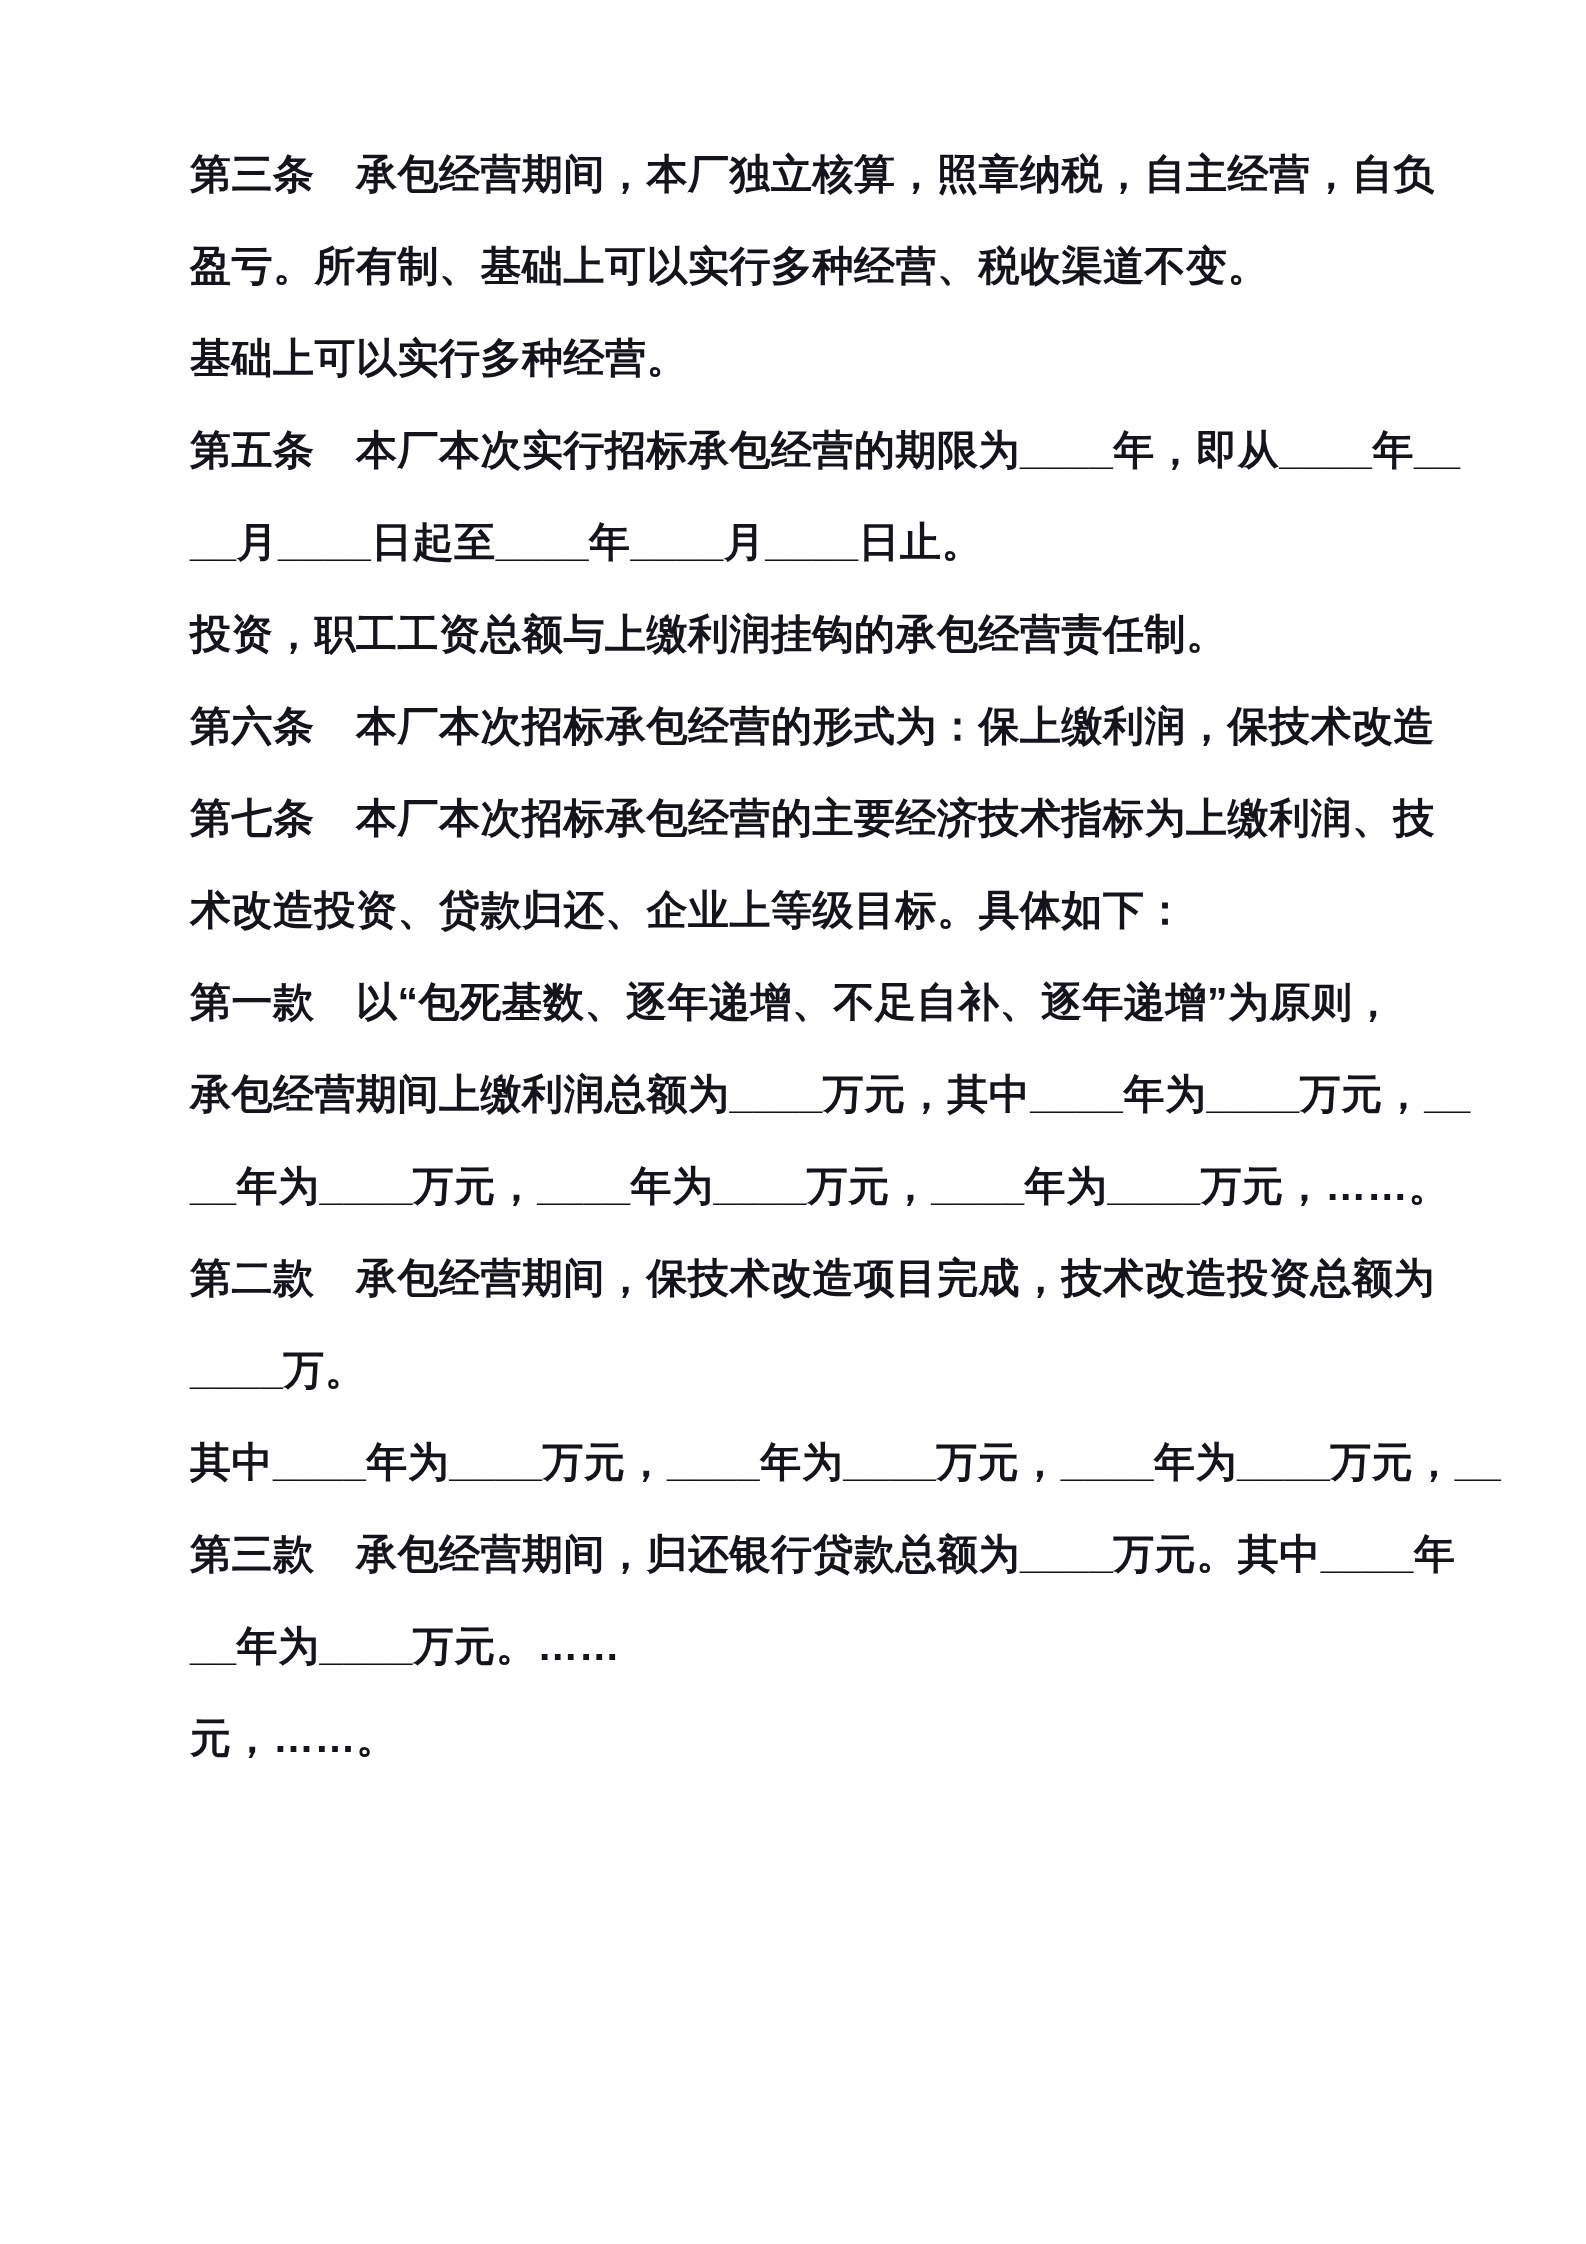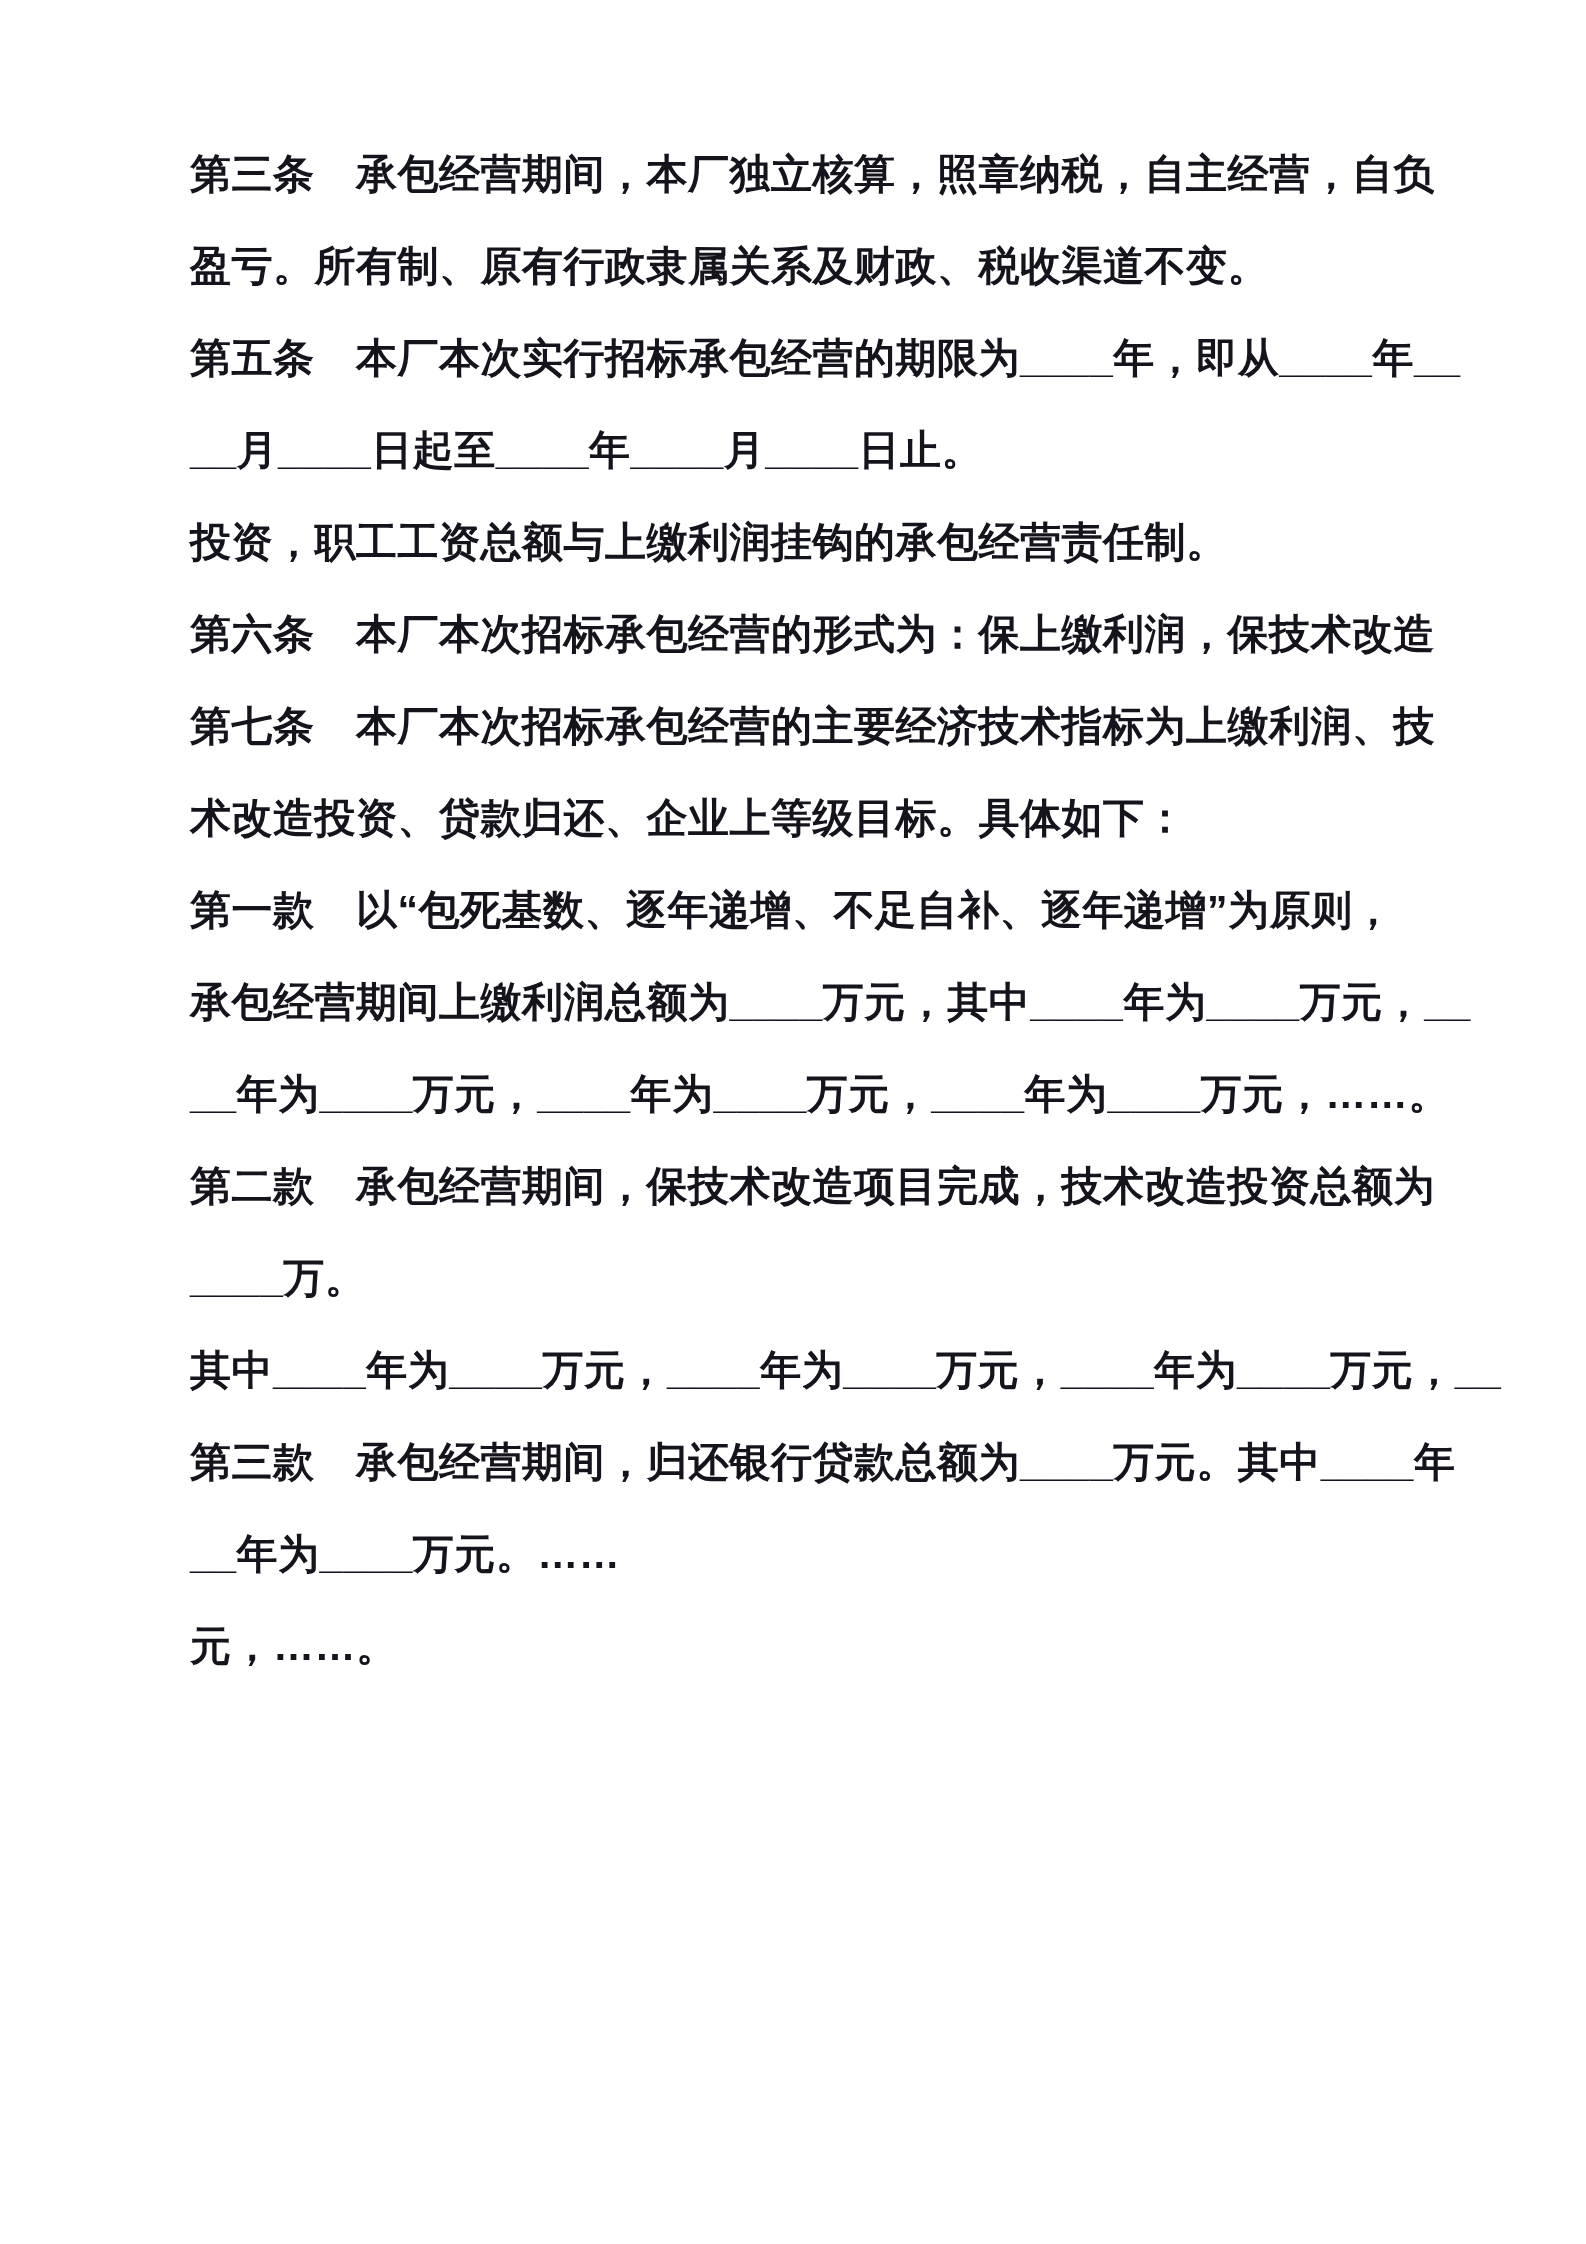--- a/index.html
+++ b/index.html
@@ -26,21 +26,22 @@
     height: 92px;
     white-space: nowrap;
     letter-spacing: 0.5px;
   }
 </style>
 </head>
 <body>
 
 <div class="page">
   <div class="doc-line">第三条　承包经营期间，本厂独立核算，照章纳税，自主经营，自负</div>
-  <div class="doc-line">盈亏。所有制、原有行政隶属关系及财政、税收渠道不变。</div>
+  <div class="doc-line">盈亏。所有制、基础上可以实行多种经营、税收渠道不变。</div>
+  <div class="doc-line">基础上可以实行多种经营。</div>
   <div class="doc-line">第五条　本厂本次实行招标承包经营的期限为____年，即从____年__</div>
   <div class="doc-line">__月____日起至____年____月____日止。</div>
   <div class="doc-line">投资，职工工资总额与上缴利润挂钩的承包经营责任制。</div>
   <div class="doc-line">第六条　本厂本次招标承包经营的形式为：保上缴利润，保技术改造</div>
   <div class="doc-line">第七条　本厂本次招标承包经营的主要经济技术指标为上缴利润、技</div>
   <div class="doc-line">术改造投资、贷款归还、企业上等级目标。具体如下：</div>
   <div class="doc-line">第一款　以“包死基数、逐年递增、不足自补、逐年递增”为原则，</div>
   <div class="doc-line">承包经营期间上缴利润总额为____万元，其中____年为____万元，__</div>
   <div class="doc-line">__年为____万元，____年为____万元，____年为____万元，……。</div>
   <div class="doc-line">第二款　承包经营期间，保技术改造项目完成，技术改造投资总额为</div>

